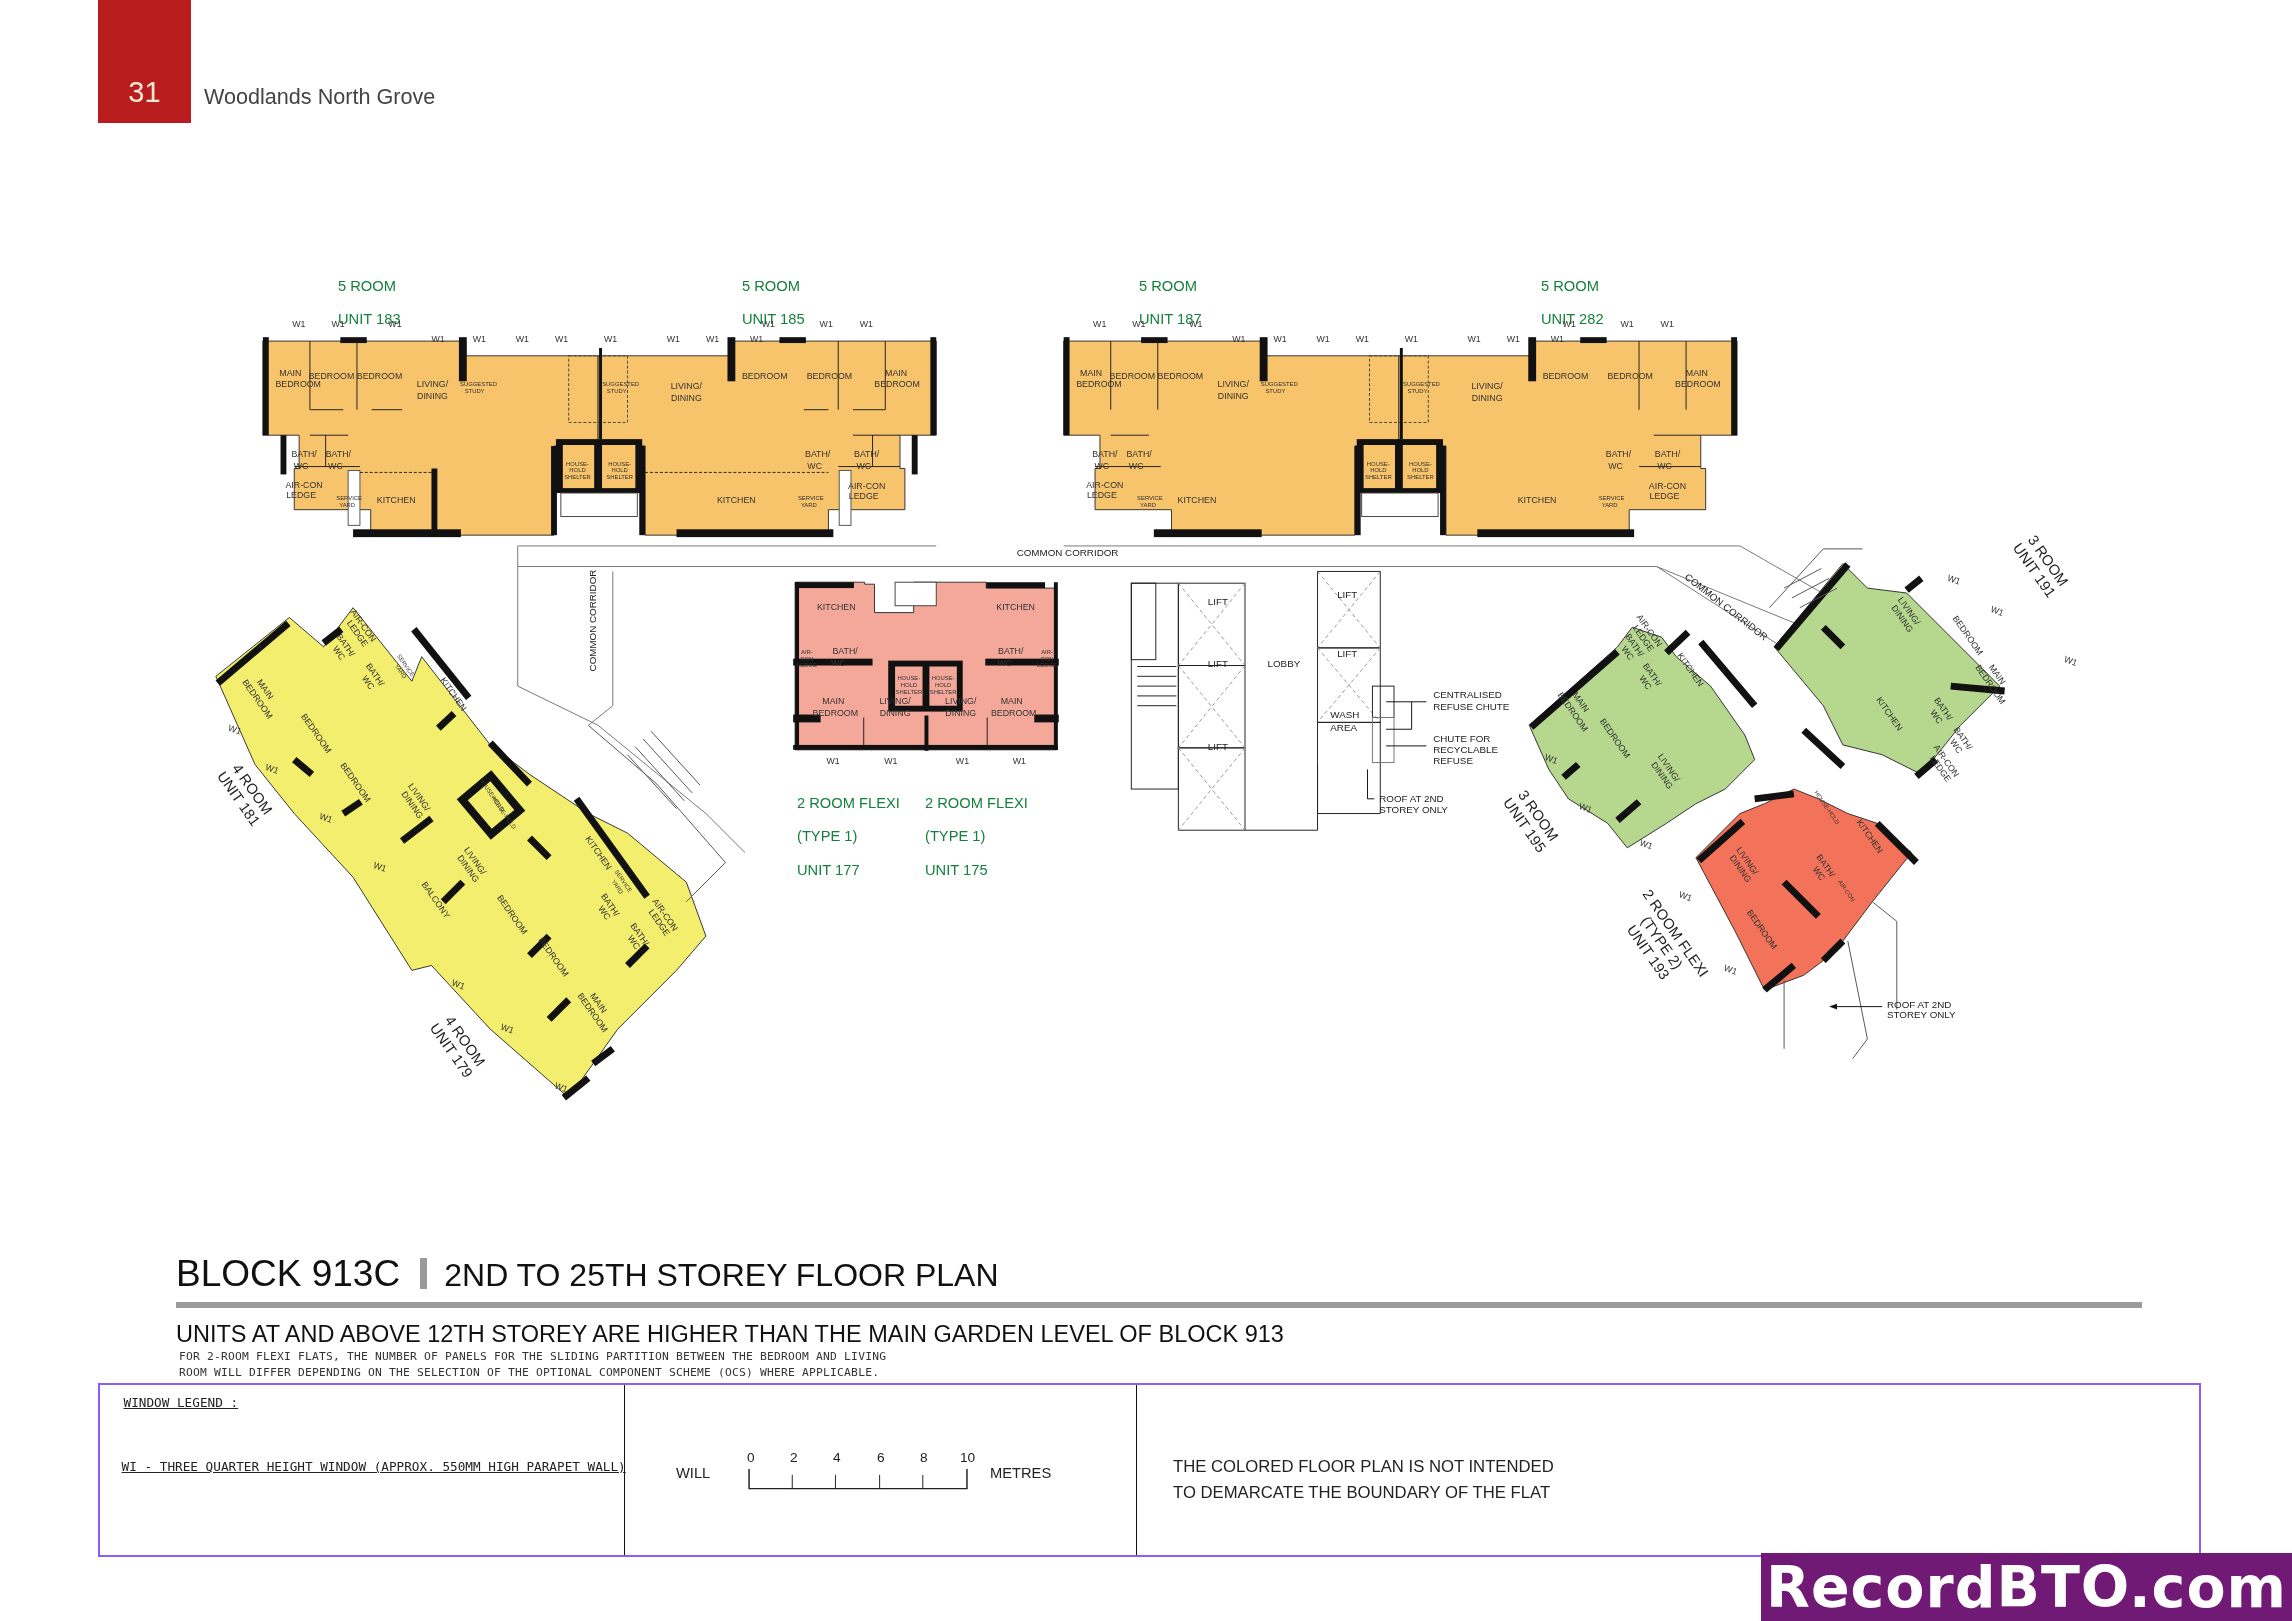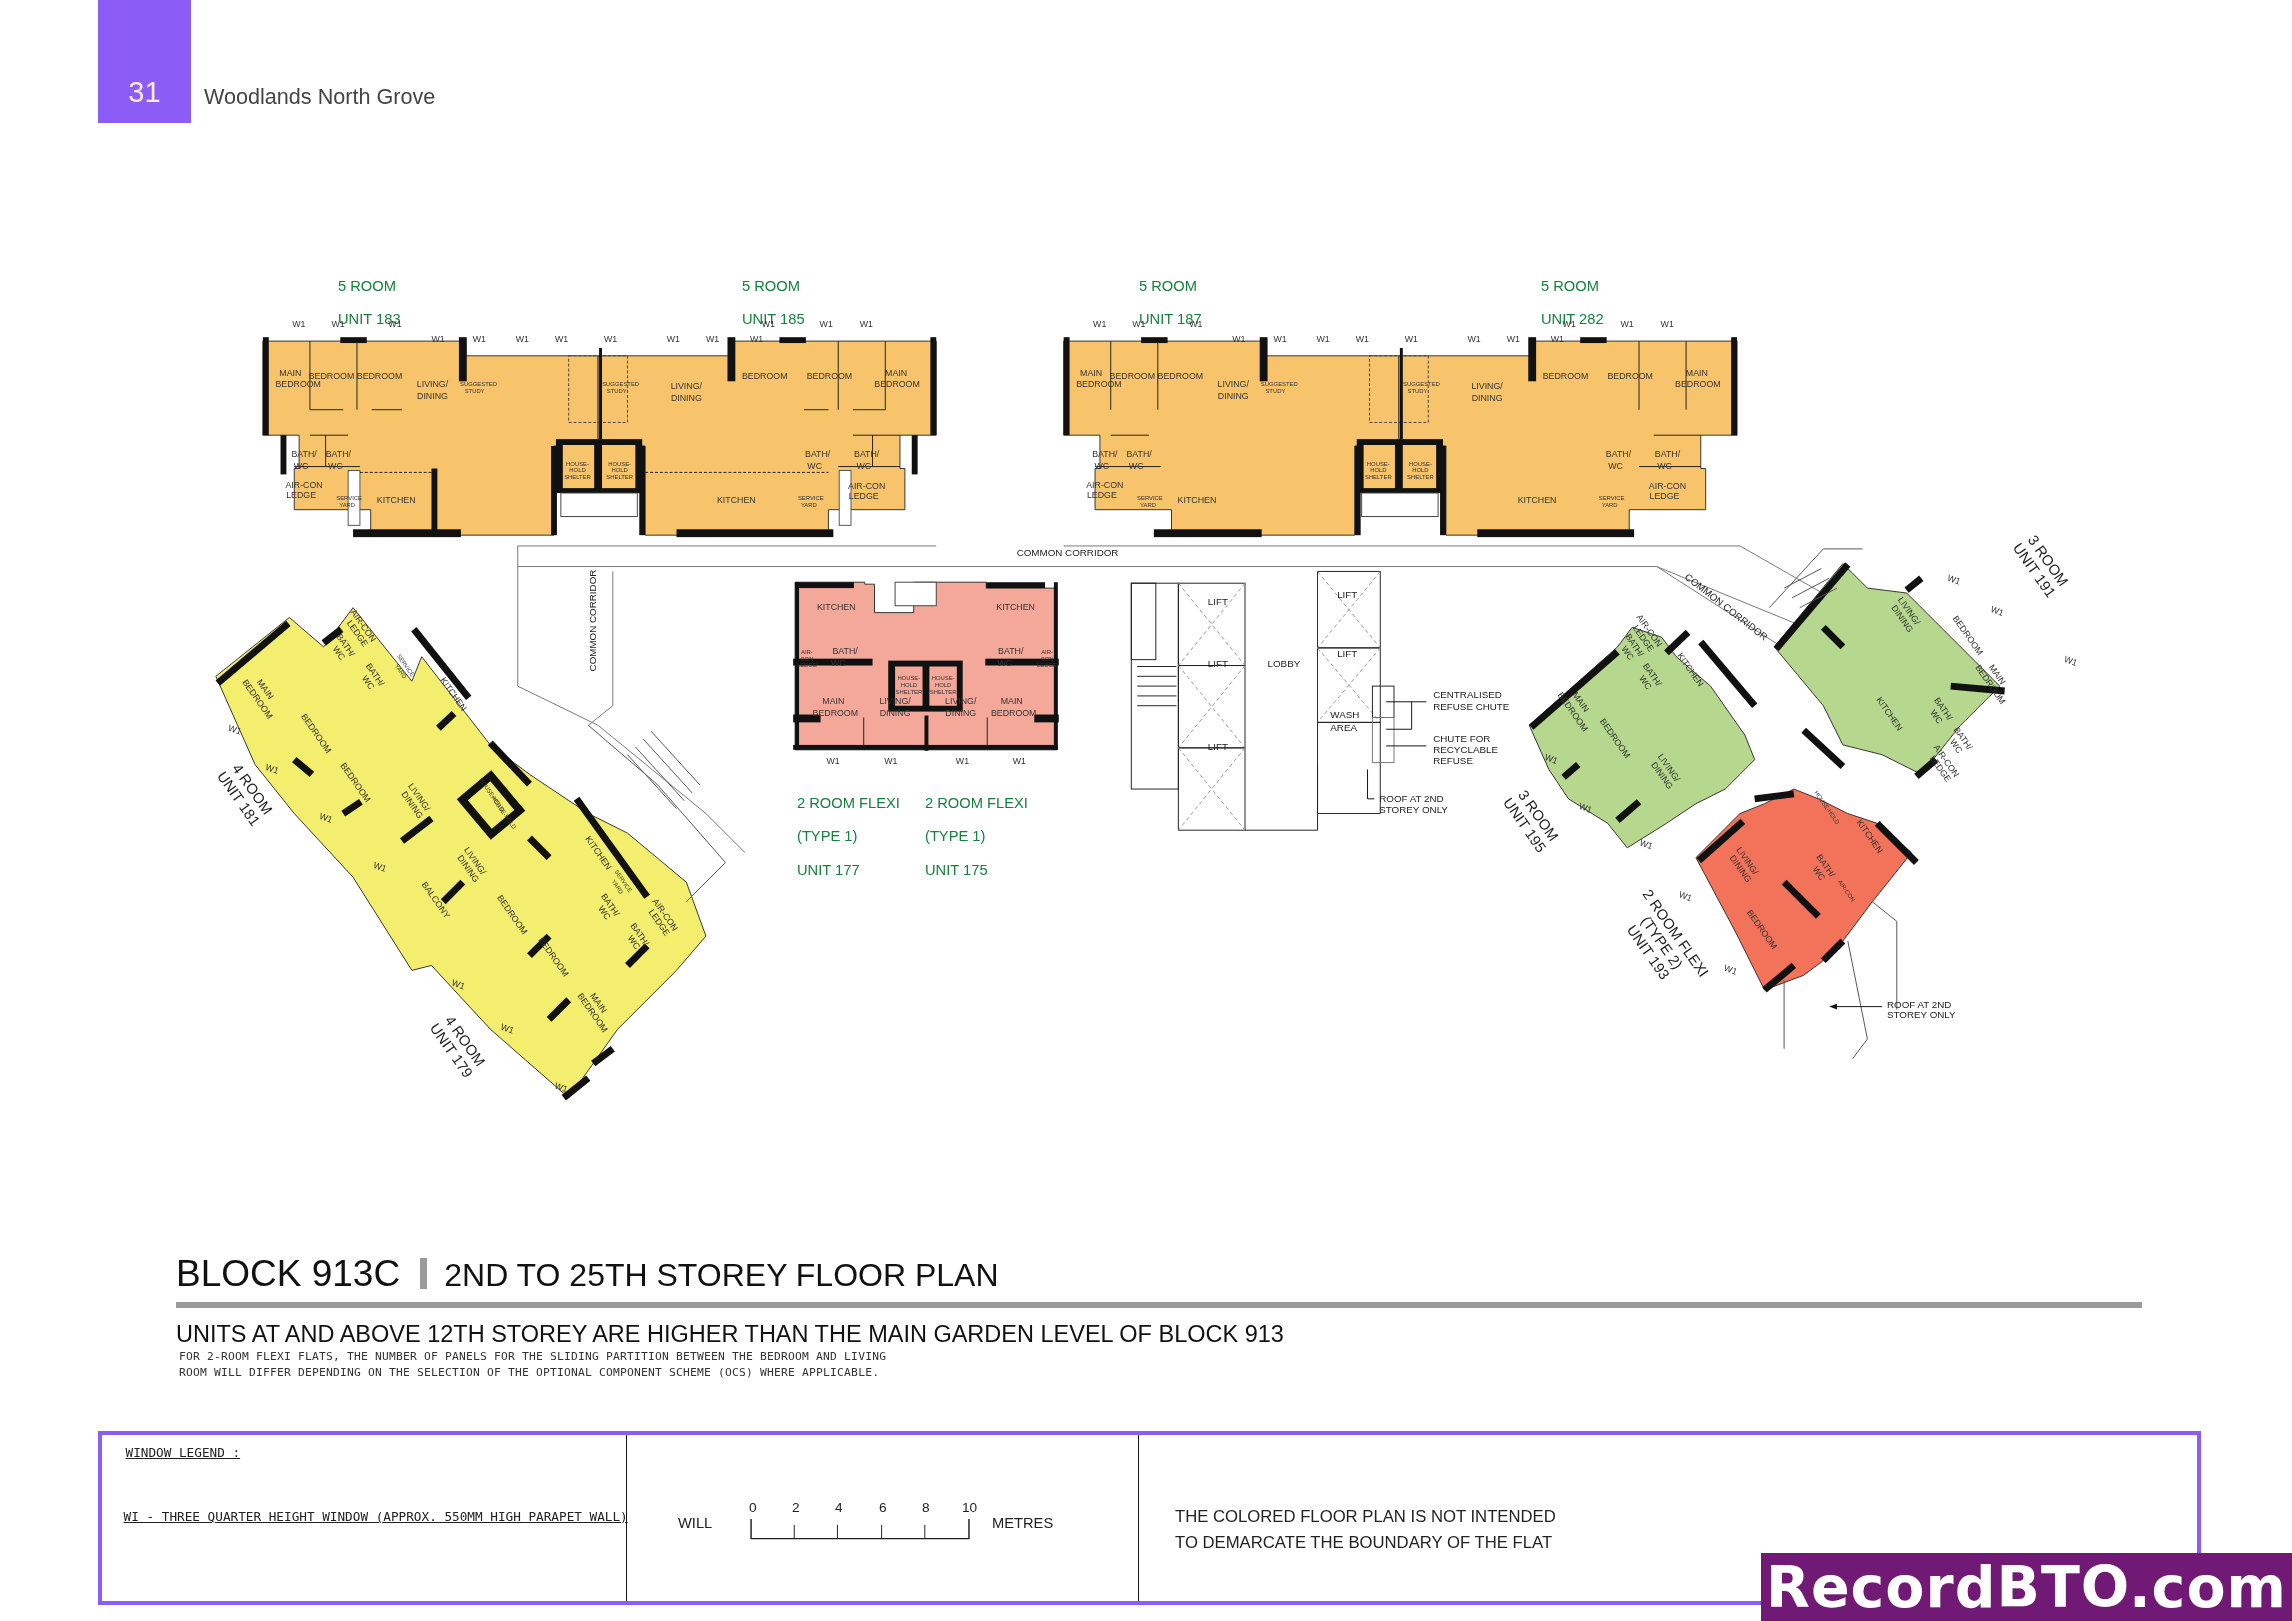--- a/index.html
+++ b/index.html
@@ -1,29 +1,29 @@
 <!DOCTYPE html>
 <html><head>
 <meta charset="utf-8">
 <style>
   html,body{margin:0;padding:0;background:#ffffff;}
   body{width:2293px;height:1621px;position:relative;overflow:hidden;font-family:"Liberation Sans",sans-serif;color:#222;}
   .abs{position:absolute;}
-  .badge{left:98px;top:0;width:93px;height:123px;background:#8b5cf6;}
+  .badge{left:98px;top:0;width:93px;height:123px;background:#b91c1c;}
   .badge-num{position:absolute;left:0;right:0;bottom:13.7px;text-align:center;color:#fbe9d6;font-size:29px;}
   .site-title{left:204px;top:84px;font-size:21.6px;color:#444;}
   .unit-label{position:absolute;font-size:14.7px;line-height:16.7px;color:#15803d;white-space:pre-line;}
   svg text{font-family:"Liberation Sans",sans-serif;}
   .block-title{left:176px;top:1253px;font-size:37px;color:#111;white-space:nowrap;}
   .block-title .sep{display:inline-block;width:6.9px;height:31px;background:#9a9a9a;margin:0 17.6px 0 19.6px;vertical-align:-2.9px;}
   .block-title .sub{font-size:32px;}
   .gray-bar{left:176px;top:1302px;width:1966px;height:5.9px;background:#9b9b9b;}
   .notice{left:176px;top:1321px;font-size:23.5px;color:#111;white-space:nowrap;}
   .note-small{left:179px;top:1349px;font-family:"DejaVu Sans Mono","Liberation Mono",monospace;font-size:11.3px;line-height:15.7px;color:#333;white-space:pre-line;letter-spacing:0.2px;}
-  .legend{left:98px;top:1383px;width:2103px;height:174px;border:4px solid #8b5cf6;box-sizing:border-box;display:flex;margin-top:48px;}
+  .legend{left:98px;top:1383px;width:2103px;height:174px;border:2px solid #8b5cf6;box-sizing:border-box;display:flex;}
   .cell{position:relative;border-right:1.5px solid #111;box-sizing:border-box;height:100%;}
   .cell:last-child{border-right:none;}
   .mono{font-family:"DejaVu Sans Mono","Liberation Mono",monospace;text-decoration:underline;}
   .wl-title{position:absolute;left:23.5px;top:9.8px;font-size:12.7px;text-decoration:underline;color:#222;}
   .wl-text{position:absolute;left:21.6px;top:74px;font-size:12.7px;color:#222;white-space:nowrap;}
   .std-text{position:absolute;left:39px;top:73px;font-size:13.7px;line-height:18.6px;color:#222;white-space:pre-line;}
   .scale-lbl{position:absolute;font-size:14.7px;color:#222;}
   .disclaimer{position:absolute;left:36px;top:69px;font-size:16.7px;line-height:26px;color:#222;white-space:pre-line;}
   .watermark{left:1761px;top:1553px;width:531px;height:69px;background:#701a75;color:#fff;font-family:"DejaVu Sans","Liberation Sans",sans-serif;font-weight:bold;font-size:57px;line-height:69px;text-align:center;letter-spacing:1px;}
 </style>

